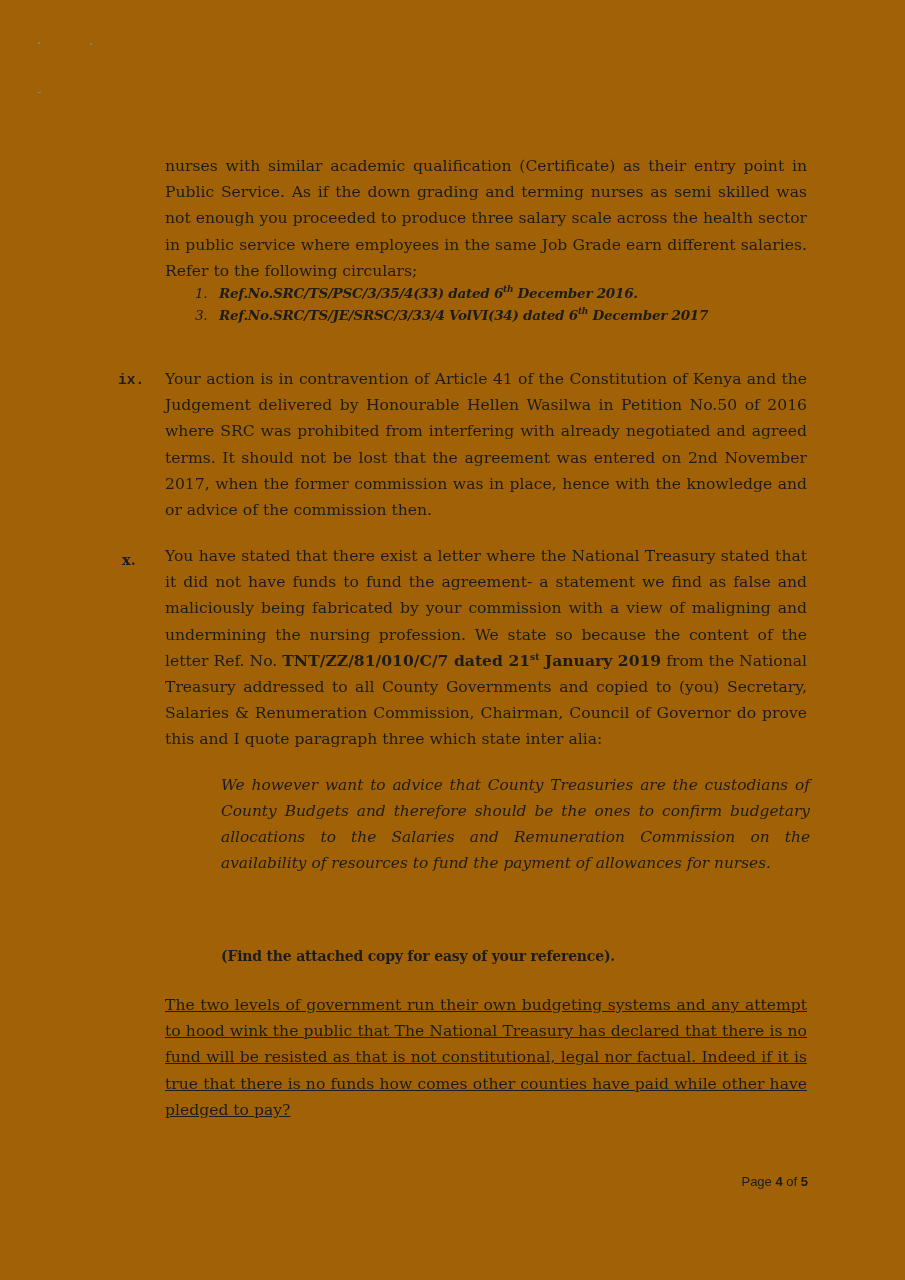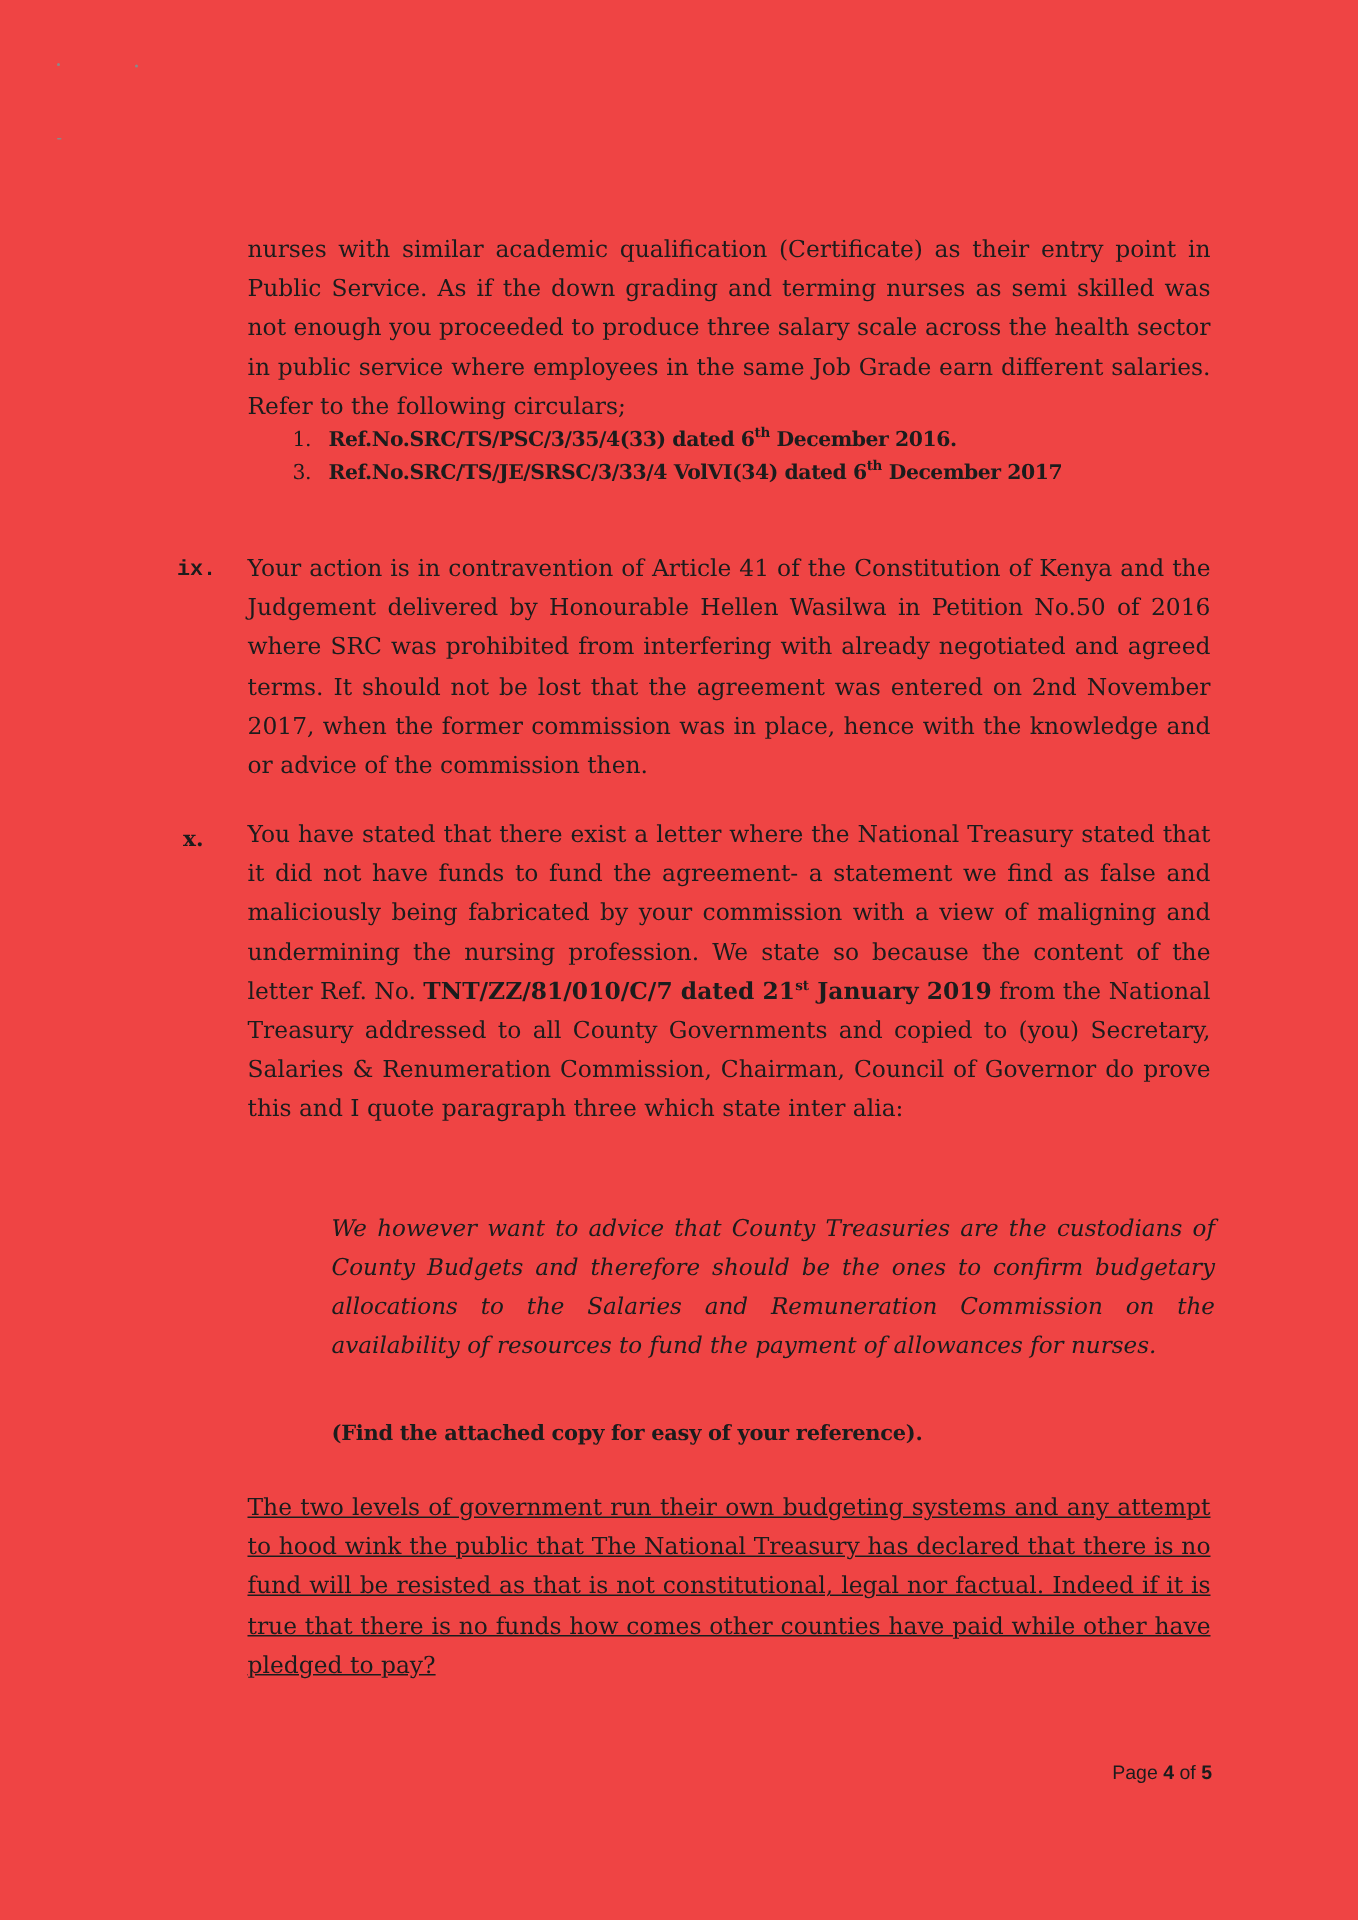--- a/index.html
+++ b/index.html
@@ -1,21 +1,21 @@
 <!DOCTYPE html>
 <html><head>
 <meta charset="utf-8">
 <style>
   html, body { margin: 0; padding: 0; background: #ffffff; }
   body { width: 905px; height: 1280px; position: relative; overflow: hidden; color: #1c1c1c; }
-  .page { position: absolute; left: 0; top: 0; width: 905px; height: 1280px; background: #ef4444; }
+  .page { position: absolute; left: 0; top: 0; width: 905px; height: 1280px; background: #a16207; }
   .speck { position: absolute; width: 2px; height: 2px; background: #8a8a8a; border-radius: 1px; }
   .body-text { font-family: "DejaVu Serif", serif; font-size: 15.6px; line-height: 26.2px; text-align: justify; }
   .para { position: absolute; left: 165px; width: 642px; }
-  .list { position: absolute; left: 195px; font-family: "DejaVu Serif", serif; font-size: 13.6px; line-height: 22px; font-weight: bold; letter-spacing: -0.3px; }
+  .list { position: absolute; left: 195px; font-family: "DejaVu Serif", serif; font-size: 13.6px; line-height: 22px; font-weight: bold; letter-spacing: -0.3px; font-style: italic; }
   .list .num { display: inline-block; width: 24px; font-weight: normal; }
   sup { font-size: 9px; line-height: 0; }
   .marker { position: absolute; font-family: "DejaVu Serif", serif; font-size: 14.5px; font-weight: bold; }
   .quote { position: absolute; left: 221px; width: 589px; font-family: "DejaVu Serif", serif; font-style: italic; font-size: 15.4px; line-height: 26px; text-align: justify; }
   .find { position: absolute; left: 221px; top: 948px; font-family: "DejaVu Serif", serif; font-size: 14px; font-weight: bold; letter-spacing: -0.2px; }
   .bold { font-weight: bold; }
   .footer { position: absolute; right: 97px; top: 1174px; font-family: Liberation Sans, sans-serif; font-size: 13px; }
   .footer b { font-weight: bold; }
 </style>
 </head>
@@ -37,21 +37,21 @@
       <span class="num">3.</span><span>Ref.No.SRC/TS/JE/SRSC/3/33/4 VolVI(34) dated 6</span><sup>th</sup><span> December 2017</span>
     </div>
   </div>
 
   <div class="marker" style="left:118px;top:372px;font-family:Liberation Mono, monospace;">ix.</div>
   <div class="para body-text" style="top:366px;">Your action is in contravention of Article 41 of the Constitution of Kenya and the Judgement delivered by Honourable Hellen Wasilwa in Petition No.50 of 2016 where SRC was prohibited from interfering with already negotiated and agreed terms. It should not be lost that the agreement was entered on 2nd November 2017, when the former commission was in place, hence with the knowledge and or advice of the commission then.</div>
 
   <div class="marker" style="left:122px;top:551px;">x.</div>
   <div class="para body-text" style="top:543px;"><span>You have stated that there exist a letter where the National Treasury stated that it did not have funds to fund the agreement- a statement we find as false and maliciously being fabricated by your commission with a view of maligning and undermining the nursing profession. We state so because the content of the letter Ref. No. </span><span class="bold">TNT/ZZ/81/010/C/7</span><span class="bold"> dated 21</span><sup class="bold">st</sup><span class="bold"> January 2019</span><span>  from the National Treasury addressed to all County Governments and copied to (you)  Secretary, Salaries &amp; Renumeration Commission, Chairman, Council of Governor do prove this and I quote paragraph three which state inter alia:</span></div>
 
-  <div class="quote" style="top:806px;">We however want to advice that County Treasuries are the custodians of County Budgets and therefore should be the ones to confirm budgetary allocations to the Salaries and Remuneration Commission on the availability of resources to fund the payment of allowances for nurses.</div>
+  <div class="quote" style="top:772px;">We however want to advice that County Treasuries are the custodians of County Budgets and therefore should be the ones to confirm budgetary allocations to the Salaries and Remuneration Commission on the availability of resources to fund the payment of allowances for nurses.</div>
 
   <div class="find">(Find the attached copy for easy of your reference).</div>
 
   <div class="para body-text" style="top:992px;text-decoration:underline;">The two levels of government run their own budgeting systems and any attempt to hood wink the public that The National Treasury has declared that there is no fund will be resisted as that is not constitutional, legal nor factual. Indeed if it is true that there is no funds how comes other counties have paid while other have pledged to pay?</div>
 
   <div class="footer"><span>Page </span><b>4</b><span> of </span><b>5</b></div>
 
 </div>
 
 </body></html>

